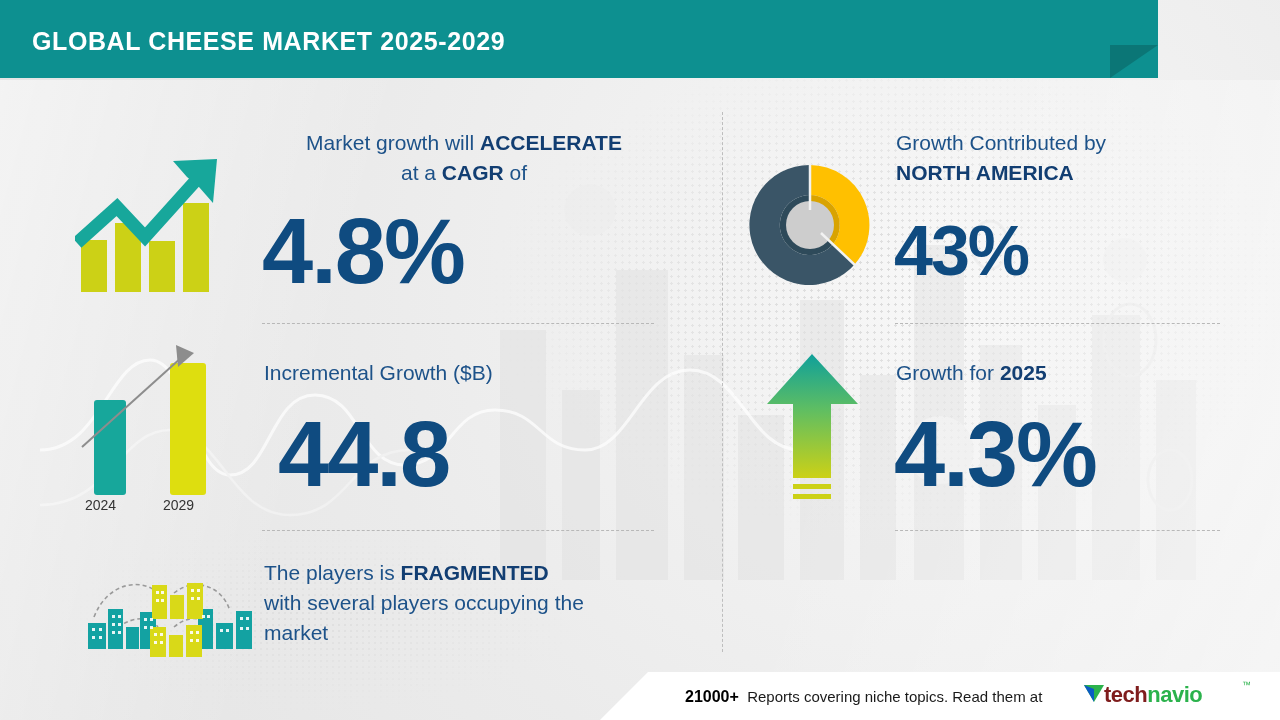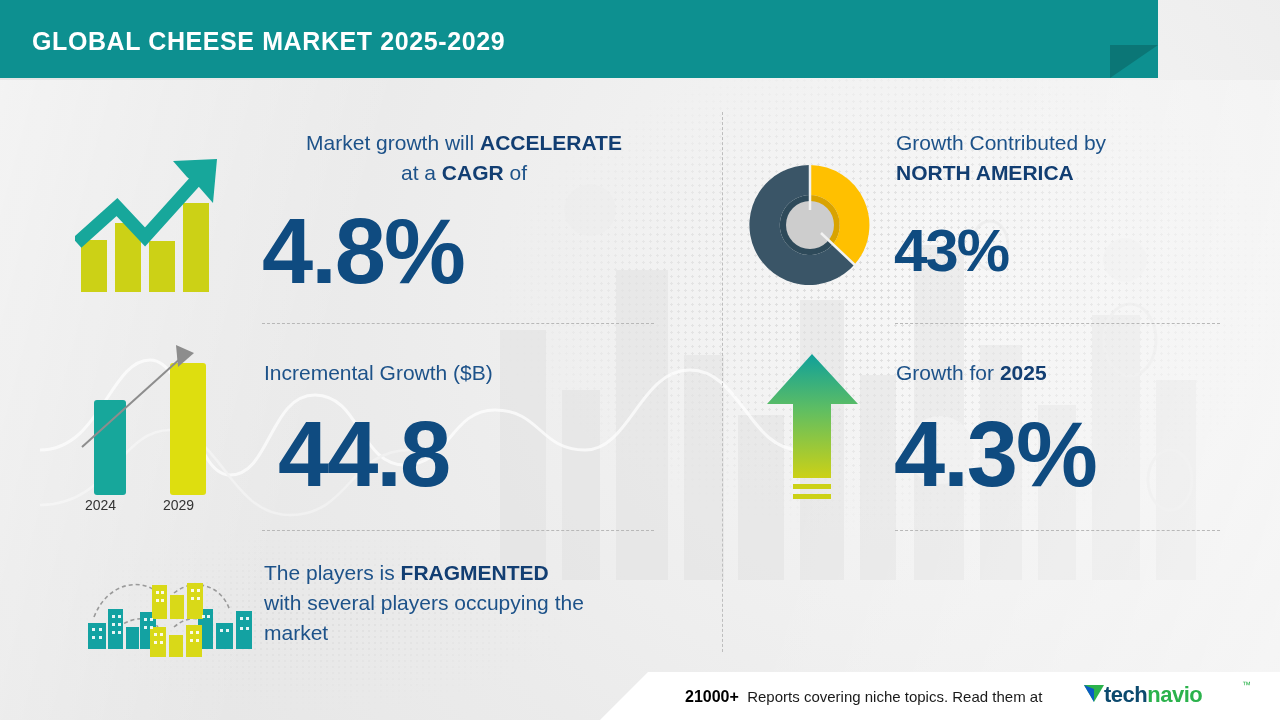--- a/index.html
+++ b/index.html
@@ -108,21 +108,21 @@
   .footer-text{
     position:absolute;left:85px;top:16px;white-space:nowrap;
     font-size:15px;color:#1a1a1a;font-family:"Liberation Sans", sans-serif;
   }
   .footer-count{font-weight:bold;font-size:16px;color:#000000;}
   .footer-logo{position:absolute;left:482px;top:8px;width:186px;height:30px;}
   .logo-text{
     position:absolute;left:22px;top:2px;font-size:22px;font-weight:bold;
     letter-spacing:-.5px;font-family:"Liberation Sans", sans-serif;
   }
-  .logo-tech{color:#0c4a6e;}
+  .logo-tech{color:#7f1d1d;}
   .logo-navio{color:#2bb24c;}
   .logo-tm{position:absolute;left:160px;top:0px;font-size:9px;color:#2bb24c;}
 </style>
 </head>
 <body>
 
 <div class="canvas">
 
   <div class="bg-base"></div>
   <div class="bg-dots"></div>
@@ -289,21 +289,21 @@
     <circle cx="65" cy="65" r="24" fill="#cdcdcd"></circle>
 
     <path d="M65,4 L65,50" stroke="#f2f2f2" stroke-width="2.5" fill="none"></path>
     <path d="M76,73 L112,107" stroke="#f2f2f2" stroke-width="2.5" fill="none"></path>
   </svg>
 
   <div class="lede" style="left:896px;top:128px;width:330px;">
     <span>Growth Contributed by</span><br>
     <b>NORTH AMERICA</b>
   </div>
-  <div class="bignum" style="left:894px;top:205px;font-size:60px;line-height:92px;">43%</div>
+  <div class="bignum" style="left:894px;top:205px;font-size:70px;line-height:92px;">43%</div>
 
   <svg class="icon-uparrow" viewBox="0 0 95 155">
     <defs>
       <linearGradient id="arrGrad" x1="0" y1="0" x2="0" y2="1">
         <stop offset="0%" stop-color="#0fa09a"></stop>
         <stop offset="45%" stop-color="#5fbe62"></stop>
         <stop offset="100%" stop-color="#ccd116"></stop>
       </linearGradient>
     </defs>
     <path d="M47,4 L93,54 L66,54 L66,128 L28,128 L28,54 L2,54 Z" fill="url(#arrGrad)"></path>

